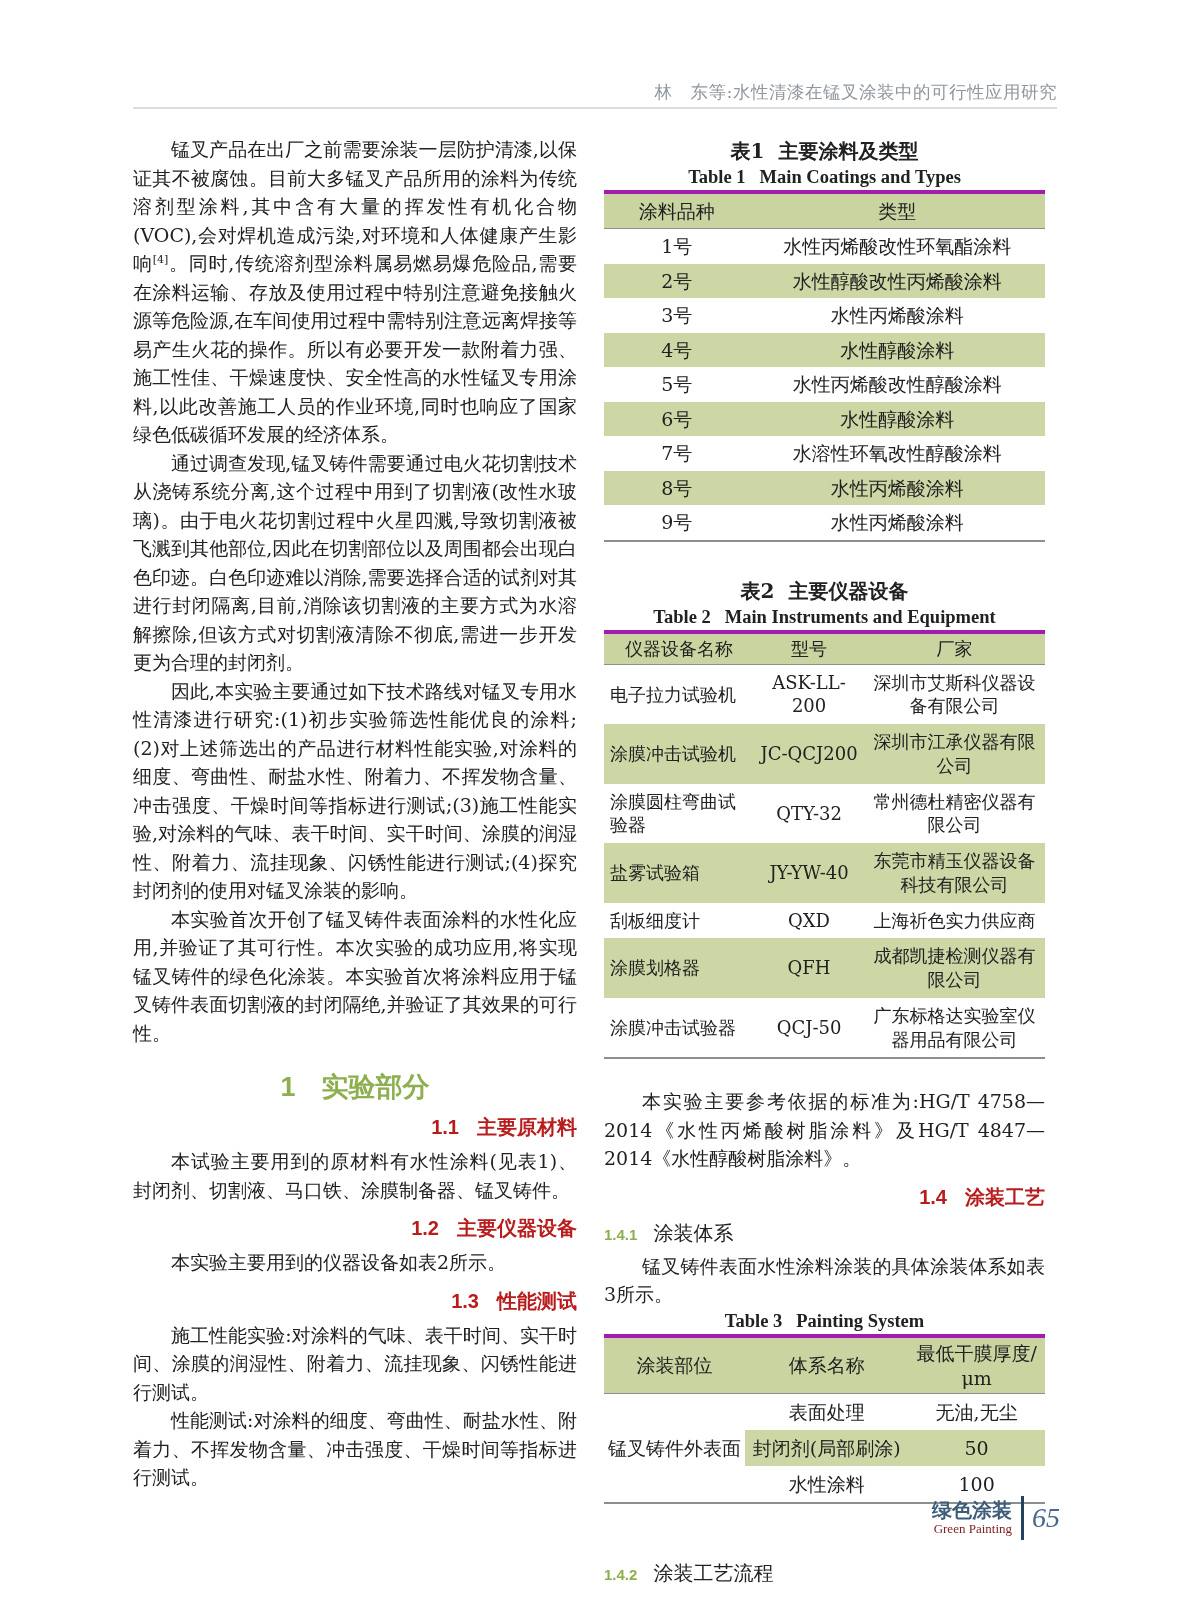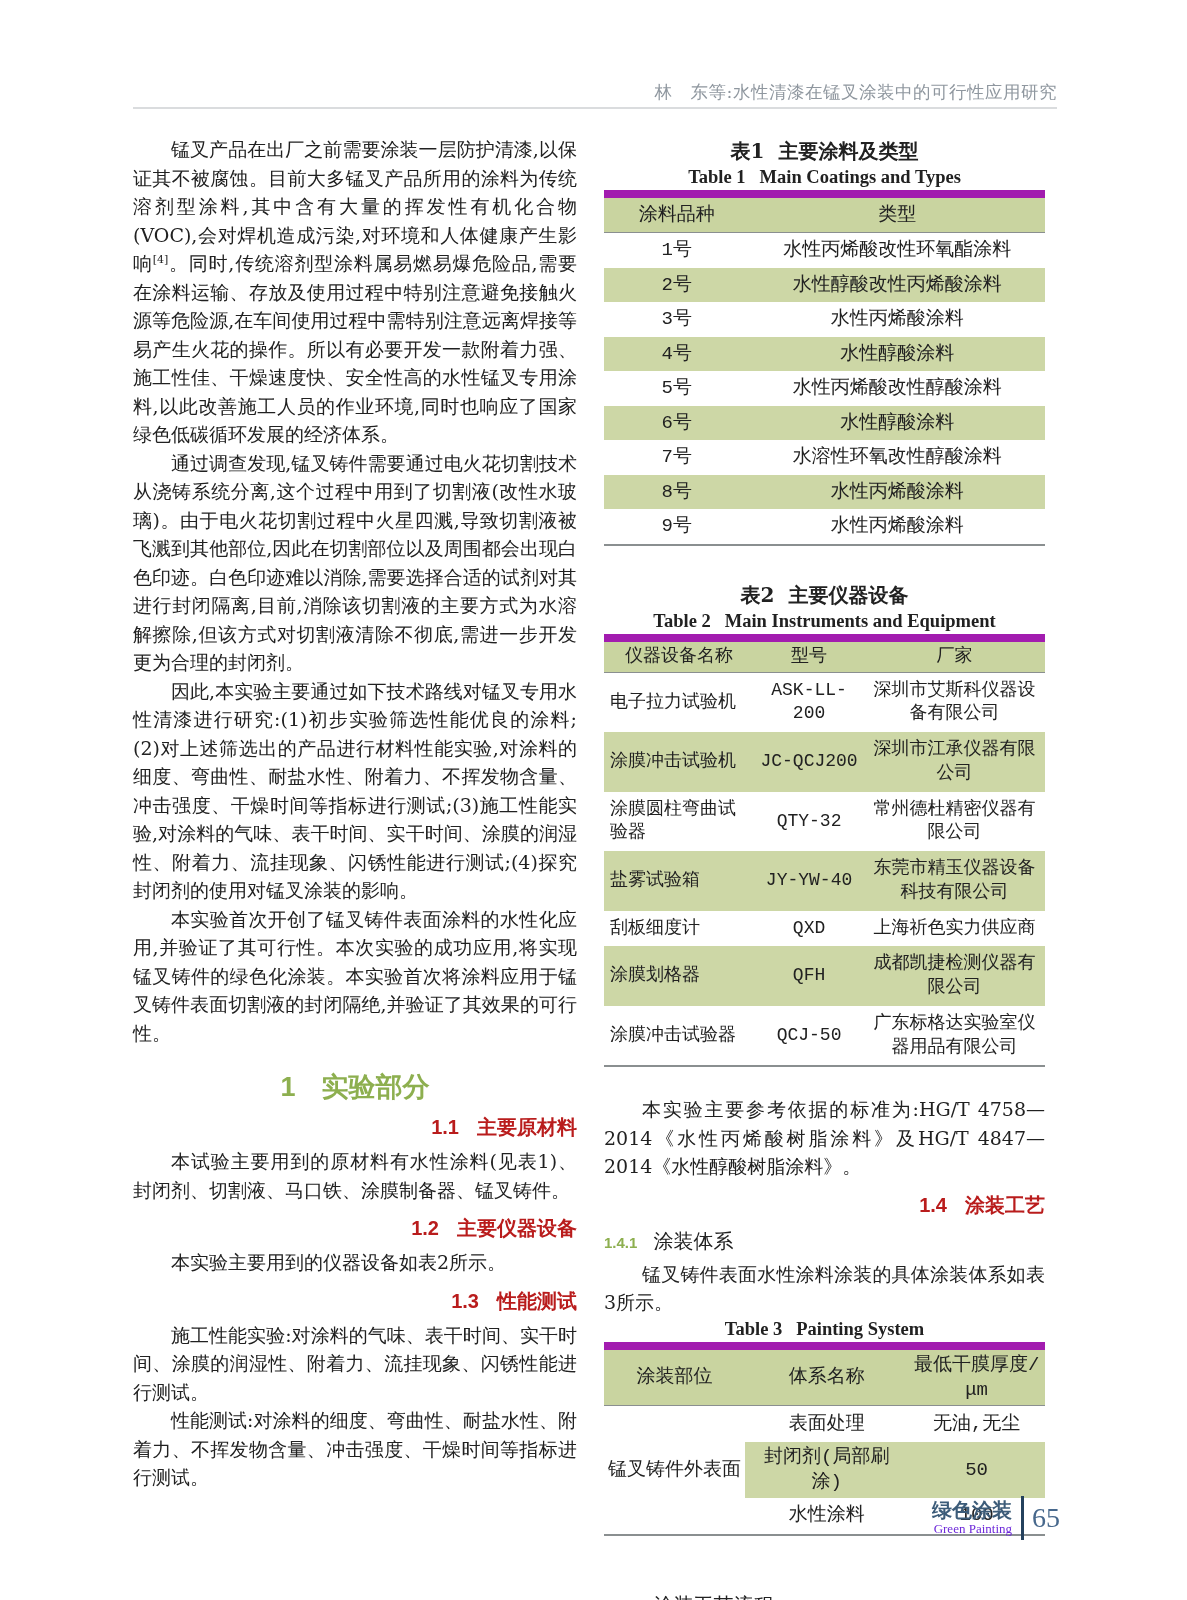--- a/index.html
+++ b/index.html
@@ -33,22 +33,22 @@
 
   
   .cap{ text-align:center;margin:0;}
   .cap-cn{font-weight:bold;font-size:20px;line-height:1.35;}
   .cap-cn .cl{margin-right:14px;}
   .cap-en{font-family:"Liberation Serif",serif;font-weight:bold;font-size:18.5px;line-height:1.35;
           margin-bottom:7px;}
   .cap-en .cl{margin-right:14px;}
 
   
-  table.tbl{width:100%;border-collapse:collapse;border-top:8px solid #a21caf;
-            border-bottom:2px solid #8a8f90;font-family:Liberation Mono, monospace;}
+  table.tbl{width:100%;border-collapse:collapse;border-top:4px solid #a21caf;
+            border-bottom:2px solid #8a8f90;}
   table.tbl th,table.tbl td{font-weight:normal;text-align:center;vertical-align:middle;padding:3px 4px;}
   table.tbl thead th{background:#c9d4a0;border-bottom:1.5px solid #8a8f90;}
   tr.g td{background:#cdd7a6;}
   tr.g2 td.gc{background:#cdd7a6;}
 
   .t1{font-size:19px;margin-bottom:36px;}
   .t1 th,.t1 td{height:26px;}
   .t1 .c0{width:33%;}
 
   .t2{font-size:18px;line-height:1.32;margin-bottom:28px;}
@@ -65,23 +65,23 @@
   .gap-t2{margin-top:40px;}
   .gap-std{margin-top:30px;}
   .gap-t3{margin-top:42px;}
   .gap-142{margin-top:56px;}
 
   
   .journal-mark{position:absolute;top:1496px;right:127px;display:flex;align-items:center;}
   .jm-text{text-align:right;margin-right:9px;}
   .jm-cn{font-family:"Liberation Sans","DejaVu Sans",sans-serif;font-weight:bold;
          font-size:20px;color:#3c5c79;line-height:1.1;}
-  .jm-en{font-size:13px;color:#6d28d9;line-height:1.2;font-family:"Liberation Serif",serif;}
+  .jm-en{font-size:13px;color:#7f1d1d;line-height:1.2;font-family:"Liberation Serif",serif;}
   .jm-bar{width:3px;height:44px;background:#24415d;margin-right:8px;}
-  .jm-page{font-size:28px;color:#47688c;font-family:"Liberation Serif",serif;}
+  .jm-page{font-size:28px;color:#47688c;font-family:"Liberation Serif",serif;font-style:italic;}
 </style>
 </head>
 <body>
 
 <div class="page">
 
   <div class="running-head">林　东等:水性清漆在锰叉涂装中的可行性应用研究</div>
   <div class="head-rule"></div>
 
   <div class="col col-left">

